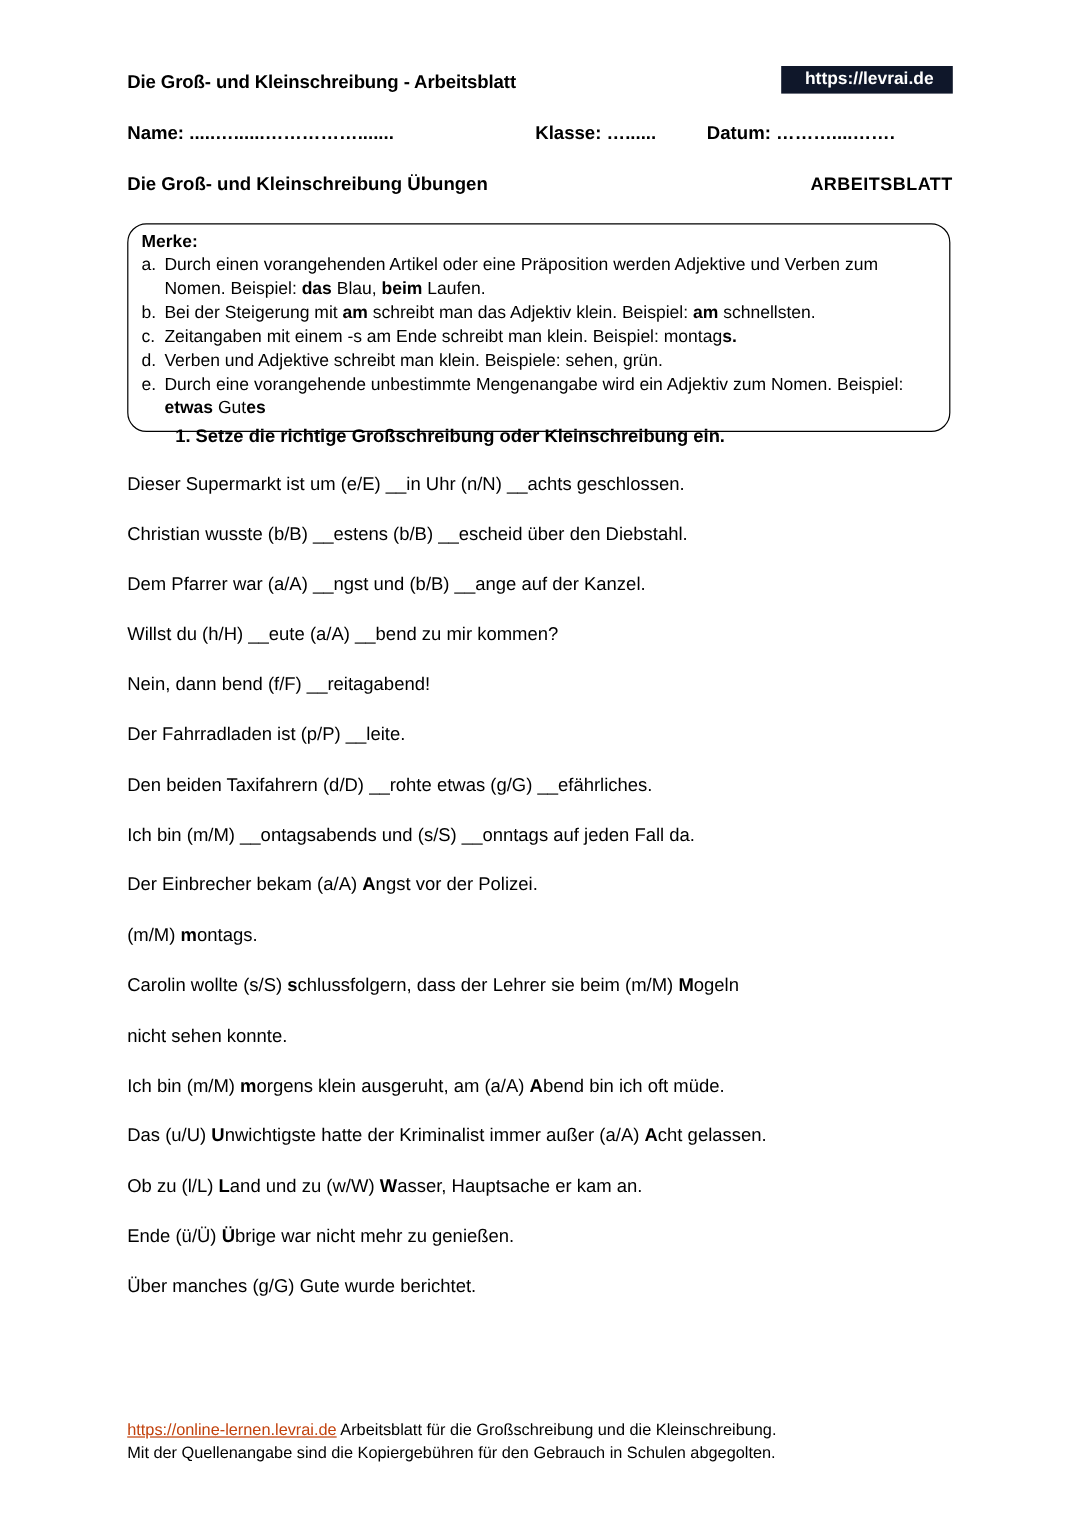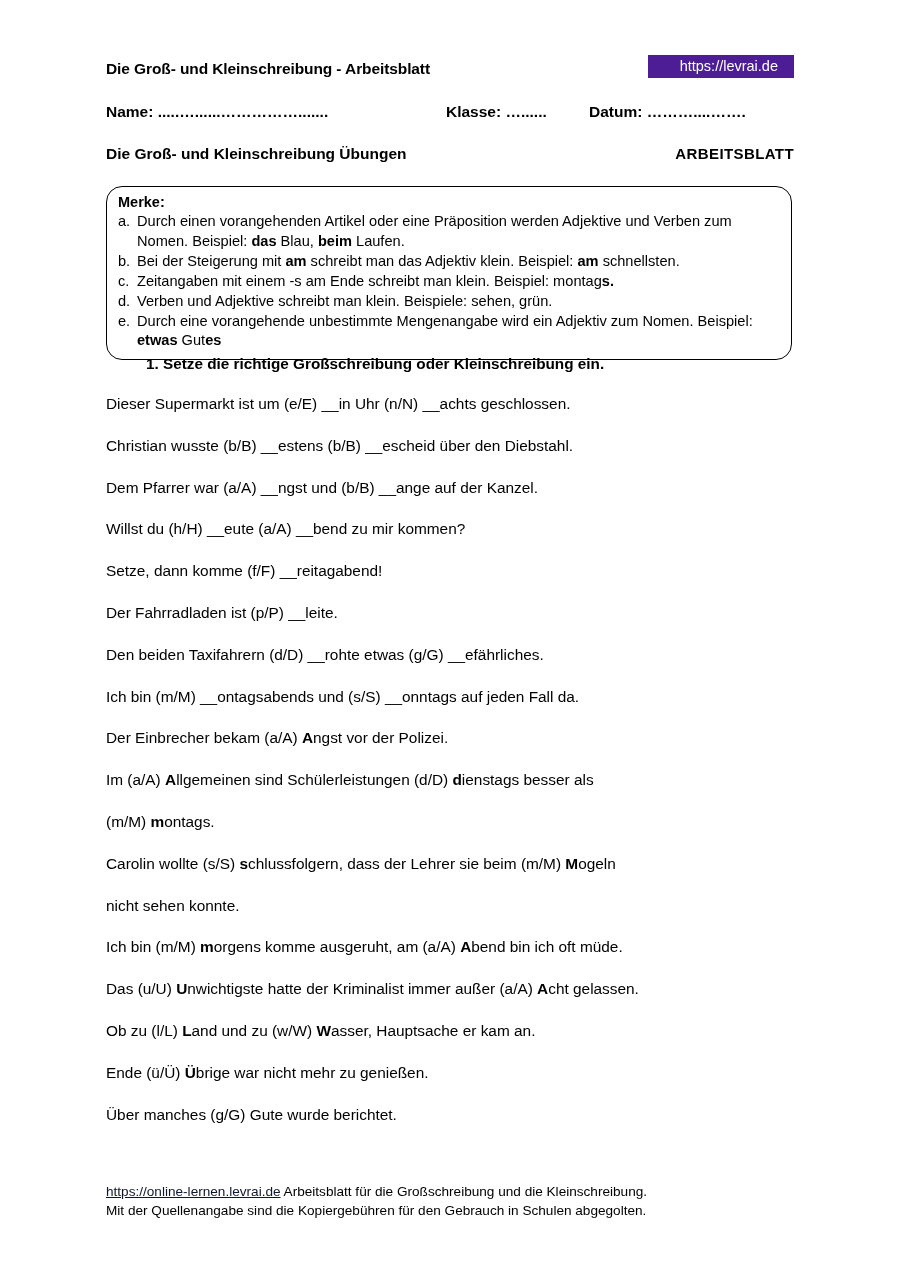--- a/index.html
+++ b/index.html
@@ -34,25 +34,25 @@
     align-items: flex-end;
     justify-content: space-between;
   }
   .doc-title {
     font-size: 15.5px;
     font-weight: bold;
     letter-spacing: -0.1px;
     white-space: nowrap;
   }
   .url-banner {
-    background: #4c1d95;
+    background: #0f172a;
     color: #ffffff;
     font-size: 14.5px;
-    font-weight: normal;
-    padding: 4px 16px 5px 32px;
+    font-weight: bold;
+    padding: 4px 16px 5px 20px;
     white-space: nowrap;
     line-height: 1;
   }
 
   .meta-row {
     position: absolute;
     left: 106px;
     top: 103px;
     width: 690px;
     height: 24px;
@@ -145,21 +145,21 @@
   .footer {
     position: absolute;
     left: 106px;
     top: 1182px;
     width: 700px;
     font-size: 13.6px;
     line-height: 1.42;
   }
   .footer-link {
     text-decoration: underline;
-    color: #0f172a;
+    color: #c2410c;
   }
 </style>
 </head>
 <body>
 
 <div class="page">
 
   <div class="header-row">
     <div class="doc-title">Die Groß- und Kleinschreibung - Arbeitsblatt</div>
     <div class="url-banner">https://levrai.de</div>
@@ -187,30 +187,29 @@
       </ul>
   </div>
 
   <div class="task-heading">1. Setze die richtige Großschreibung oder Kleinschreibung ein.</div>
 
   <div class="sentences" id="sentence-list">
       <div class="sentence"><span>Dieser Supermarkt ist um (e/E) __in Uhr (n/N) __achts geschlossen.</span></div>
       <div class="sentence"><span>Christian wusste (b/B) __estens (b/B) __escheid über den Diebstahl.</span></div>
       <div class="sentence"><span>Dem Pfarrer war (a/A) __ngst und (b/B) __ange auf der Kanzel.</span></div>
       <div class="sentence"><span>Willst du (h/H) __eute (a/A) __bend zu mir kommen?</span></div>
-      <div class="sentence"><span>Setze, dann komme (f/F) __reitagabend!</span></div>
+      <div class="sentence"><span>Nein, dann bend (f/F) __reitagabend!</span></div>
       <div class="sentence"><span>Der Fahrradladen ist (p/P) __leite.</span></div>
       <div class="sentence"><span>Den beiden Taxifahrern (d/D) __rohte etwas (g/G) __efährliches.</span></div>
       <div class="sentence"><span>Ich bin (m/M) __ontagsabends und (s/S) __onntags auf jeden Fall da.</span></div>
       <div class="sentence"><span>Der Einbrecher bekam (a/A) </span><span class="b">A</span><span>ngst vor der Polizei.</span></div>
-      <div class="sentence"><span>Im (a/A) </span><span class="b">A</span><span>llgemeinen sind Schülerleistungen (d/D) </span><span class="b">d</span><span>ienstags besser als</span></div>
       <div class="sentence"><span>(m/M) </span><span class="b">m</span><span>ontags.</span></div>
       <div class="sentence"><span>Carolin wollte (s/S) </span><span class="b">s</span><span>chlussfolgern, dass der Lehrer sie beim (m/M) </span><span class="b">M</span><span>ogeln</span></div>
       <div class="sentence"><span>nicht sehen konnte.</span></div>
-      <div class="sentence"><span>Ich bin (m/M) </span><span class="b">m</span><span>orgens komme ausgeruht, am (a/A) </span><span class="b">A</span><span>bend bin ich oft müde.</span></div>
+      <div class="sentence"><span>Ich bin (m/M) </span><span class="b">m</span><span>orgens klein ausgeruht, am (a/A) </span><span class="b">A</span><span>bend bin ich oft müde.</span></div>
       <div class="sentence"><span>Das (u/U) </span><span class="b">U</span><span>nwichtigste hatte der Kriminalist immer außer (a/A) </span><span class="b">A</span><span>cht gelassen.</span></div>
       <div class="sentence"><span>Ob zu (l/L) </span><span class="b">L</span><span>and und zu (w/W) </span><span class="b">W</span><span>asser, Hauptsache er kam an.</span></div>
       <div class="sentence"><span>Ende (ü/Ü) </span><span class="b">Ü</span><span>brige war nicht mehr zu genießen.</span></div>
       <div class="sentence"><span>Über manches (g/G) Gute wurde berichtet.</span></div>
     </div>
 
   <div class="footer">
     <div>
       <span class="footer-link">https://online-lernen.levrai.de</span><span> Arbeitsblatt für die Großschreibung und die Kleinschreibung.</span>
     </div>

